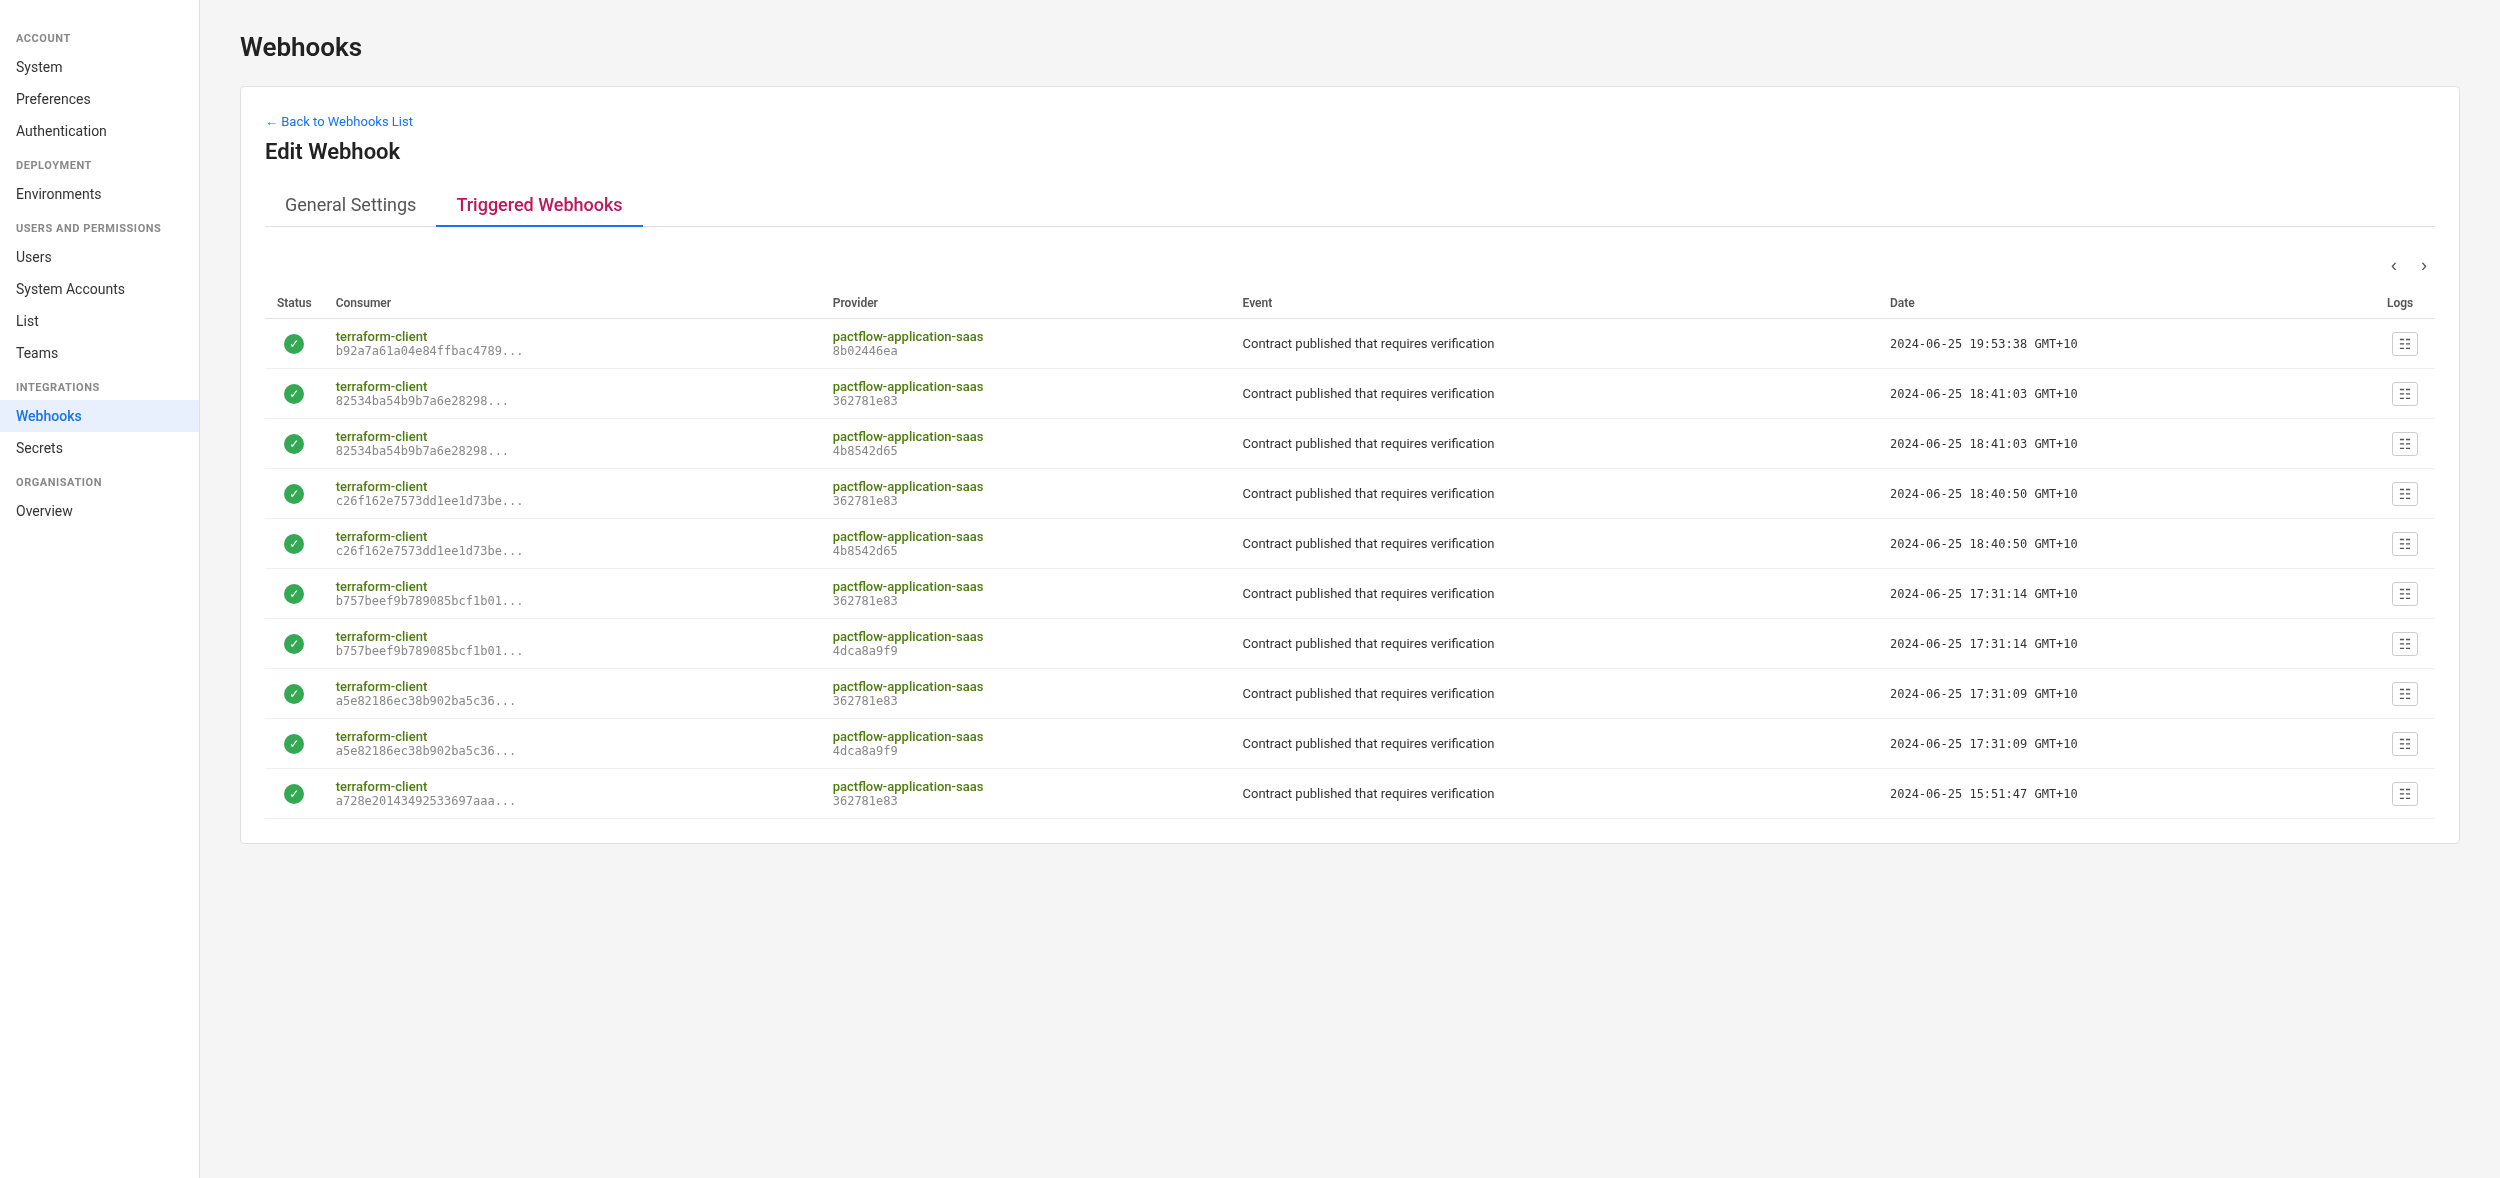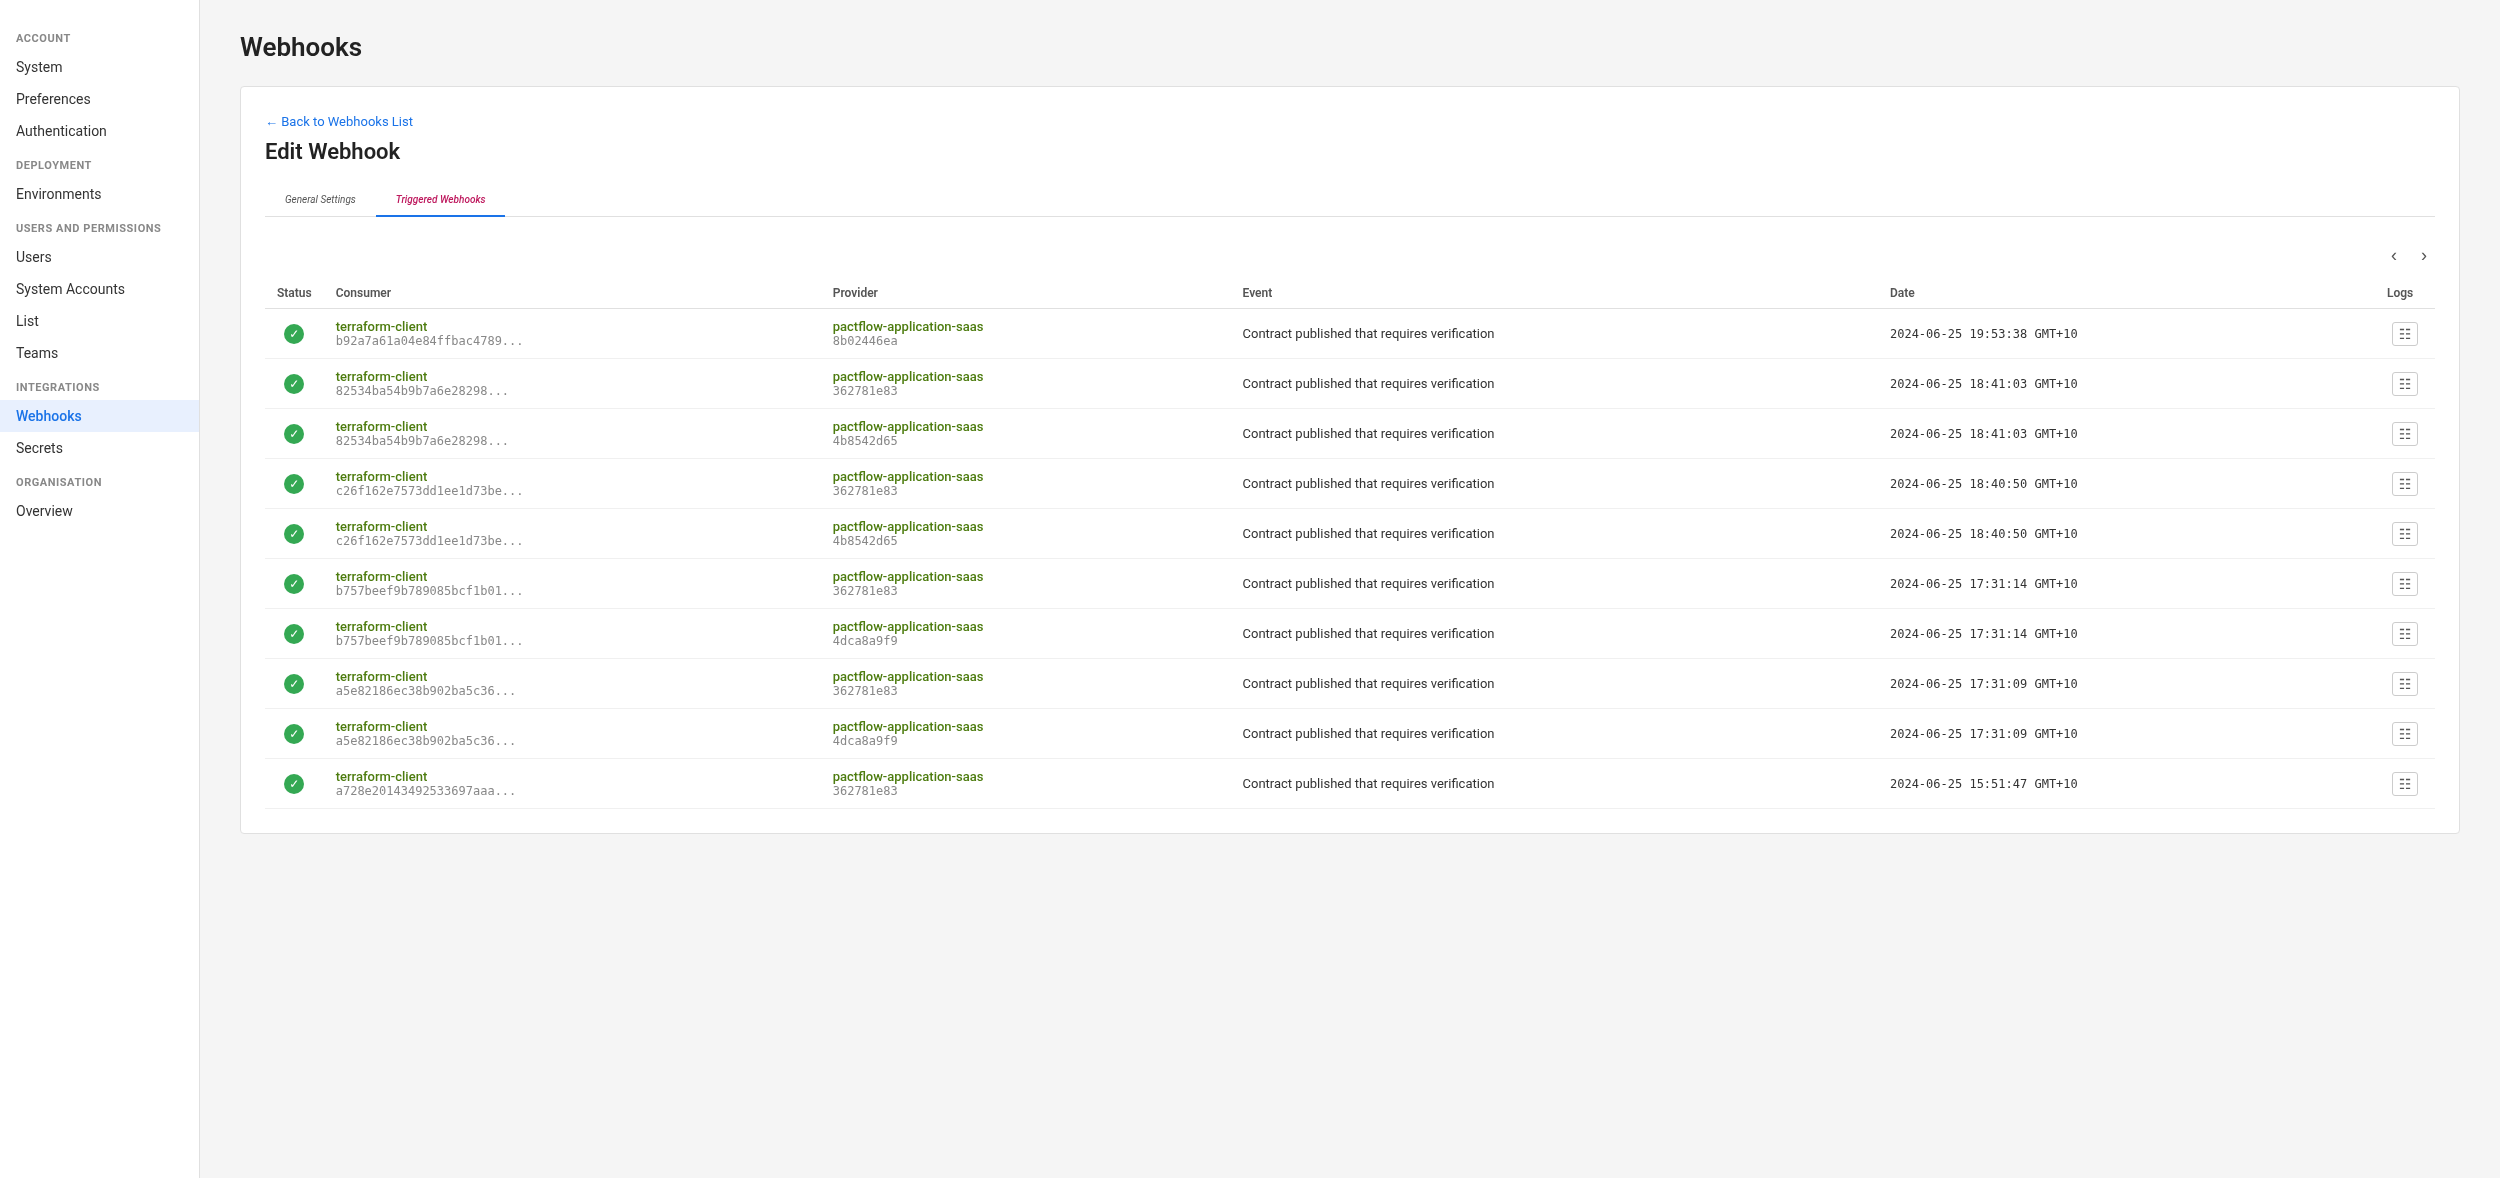--- a/index.html
+++ b/index.html
@@ -73,26 +73,25 @@
     }
 
     
     .tabs {
       display: flex;
       border-bottom: 1px solid #e0e0e0;
       margin-bottom: 24px;
     }
     .tab {
       padding: 10px 20px;
-      font-size: 10px;
+      font-size: 18px;
       color: #555;
       cursor: pointer;
       border-bottom: 2px solid transparent;
       margin-bottom: -1px;
-      font-style: italic;
     }
     .tab.active {
       color: #be185d;
       border-bottom-color: #1a73e8;
       font-weight: 500;
     }
 
     
     .pagination-row {
       display: flex;

